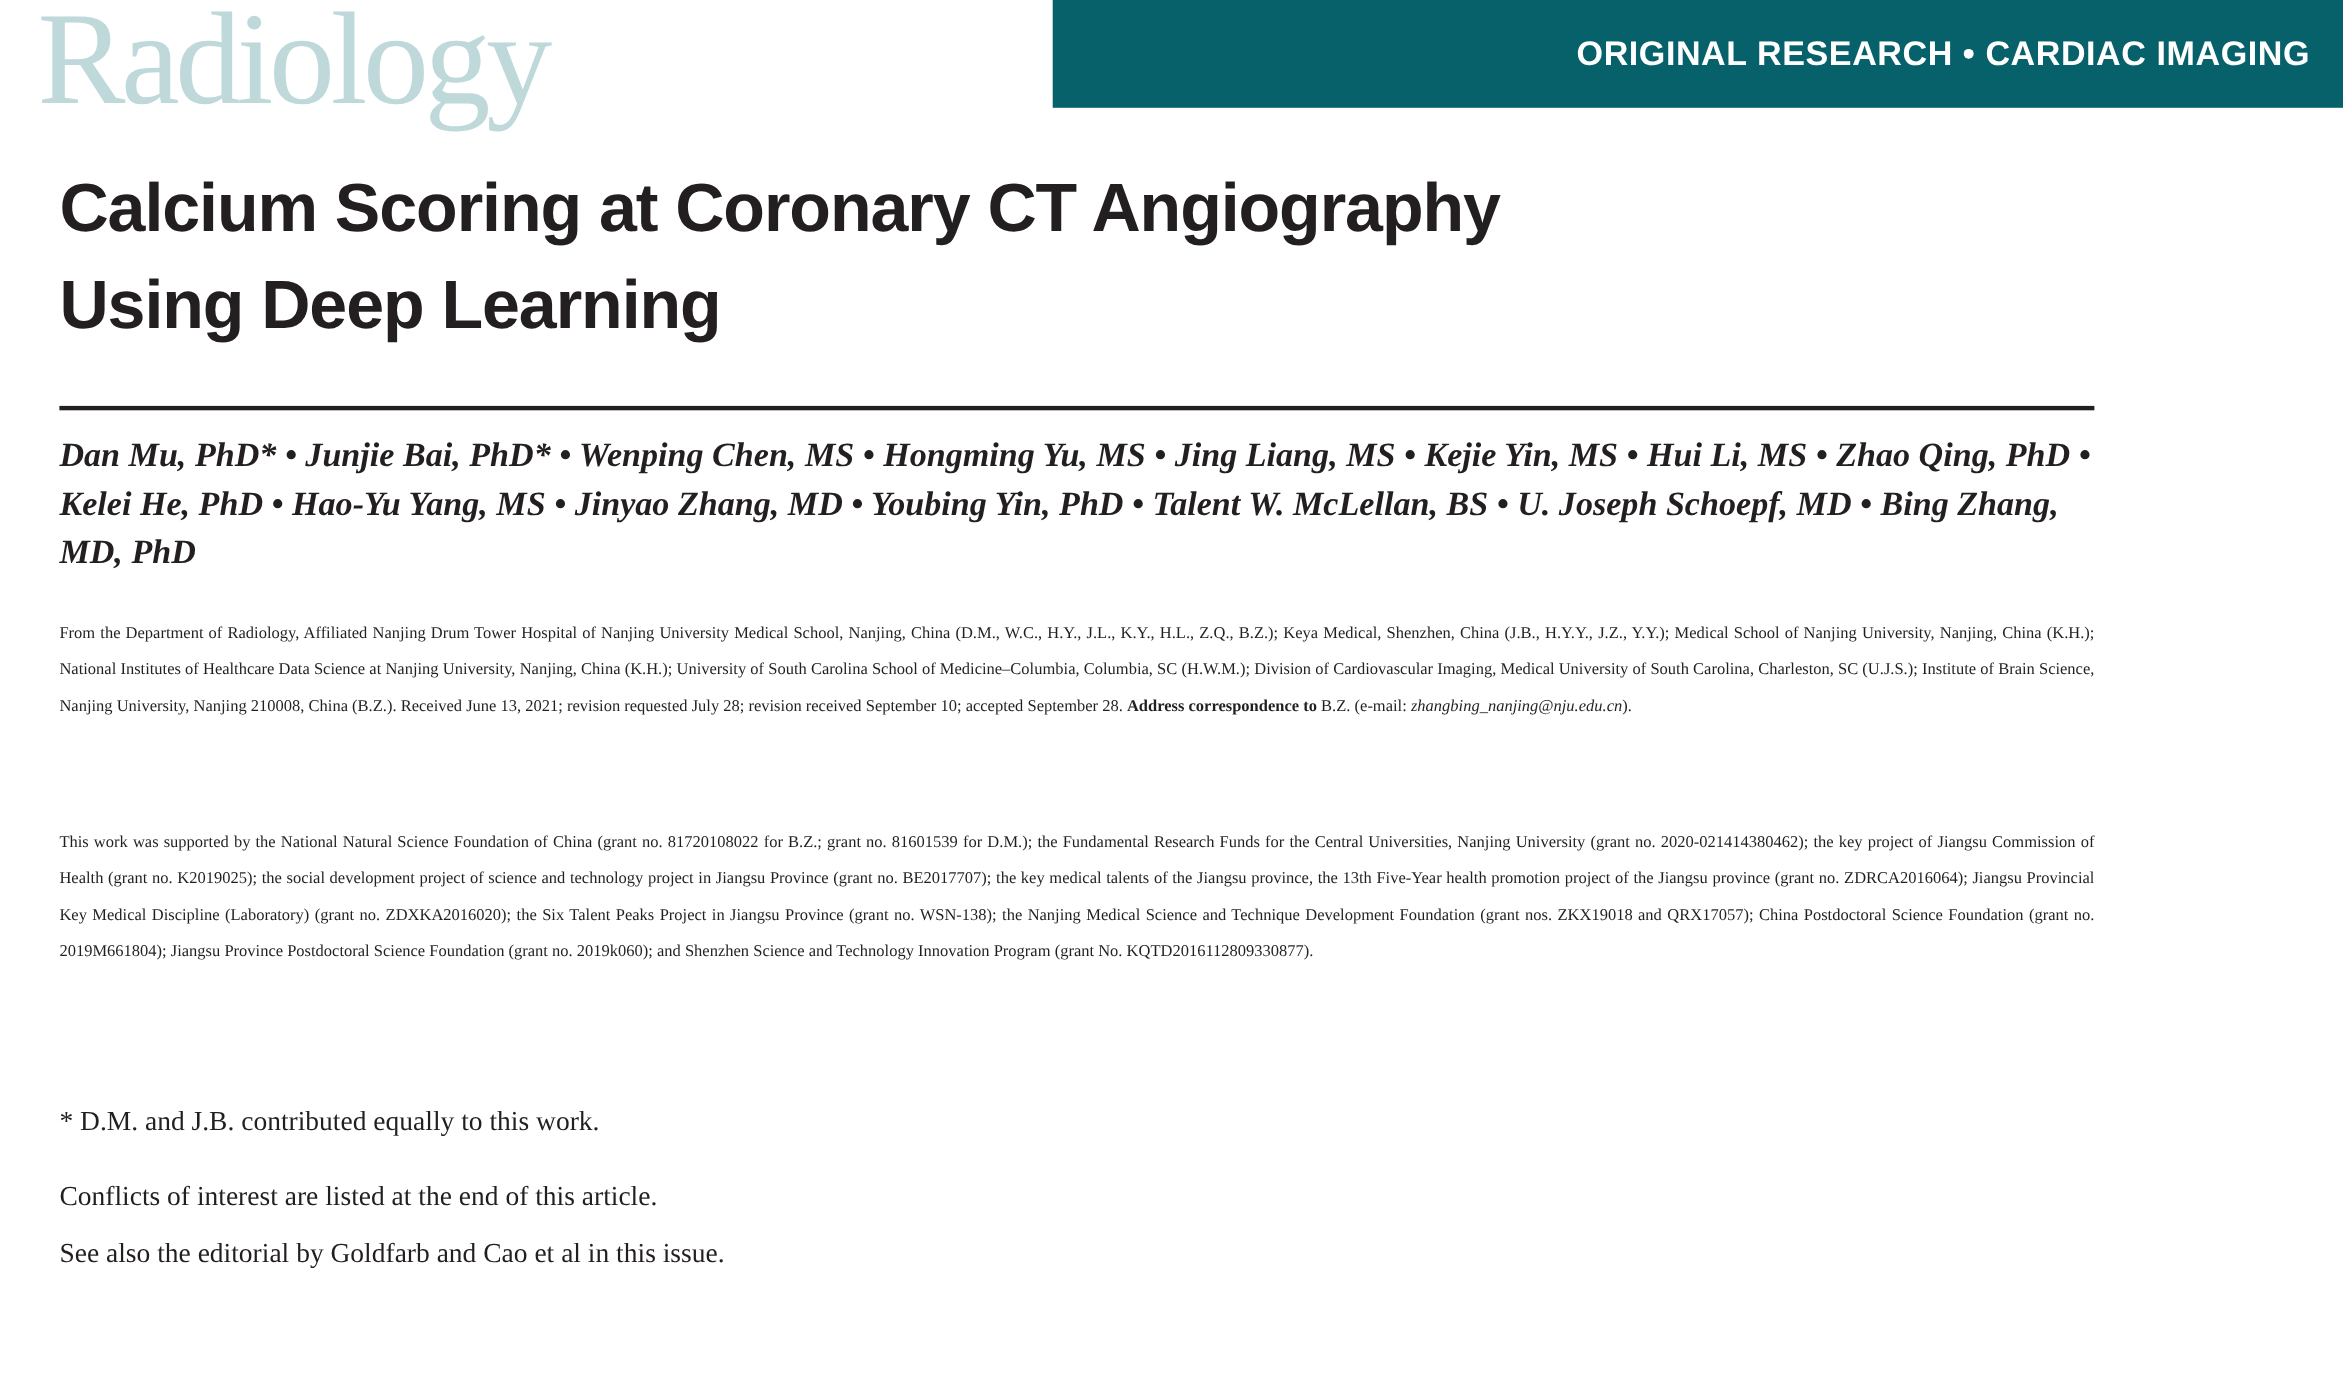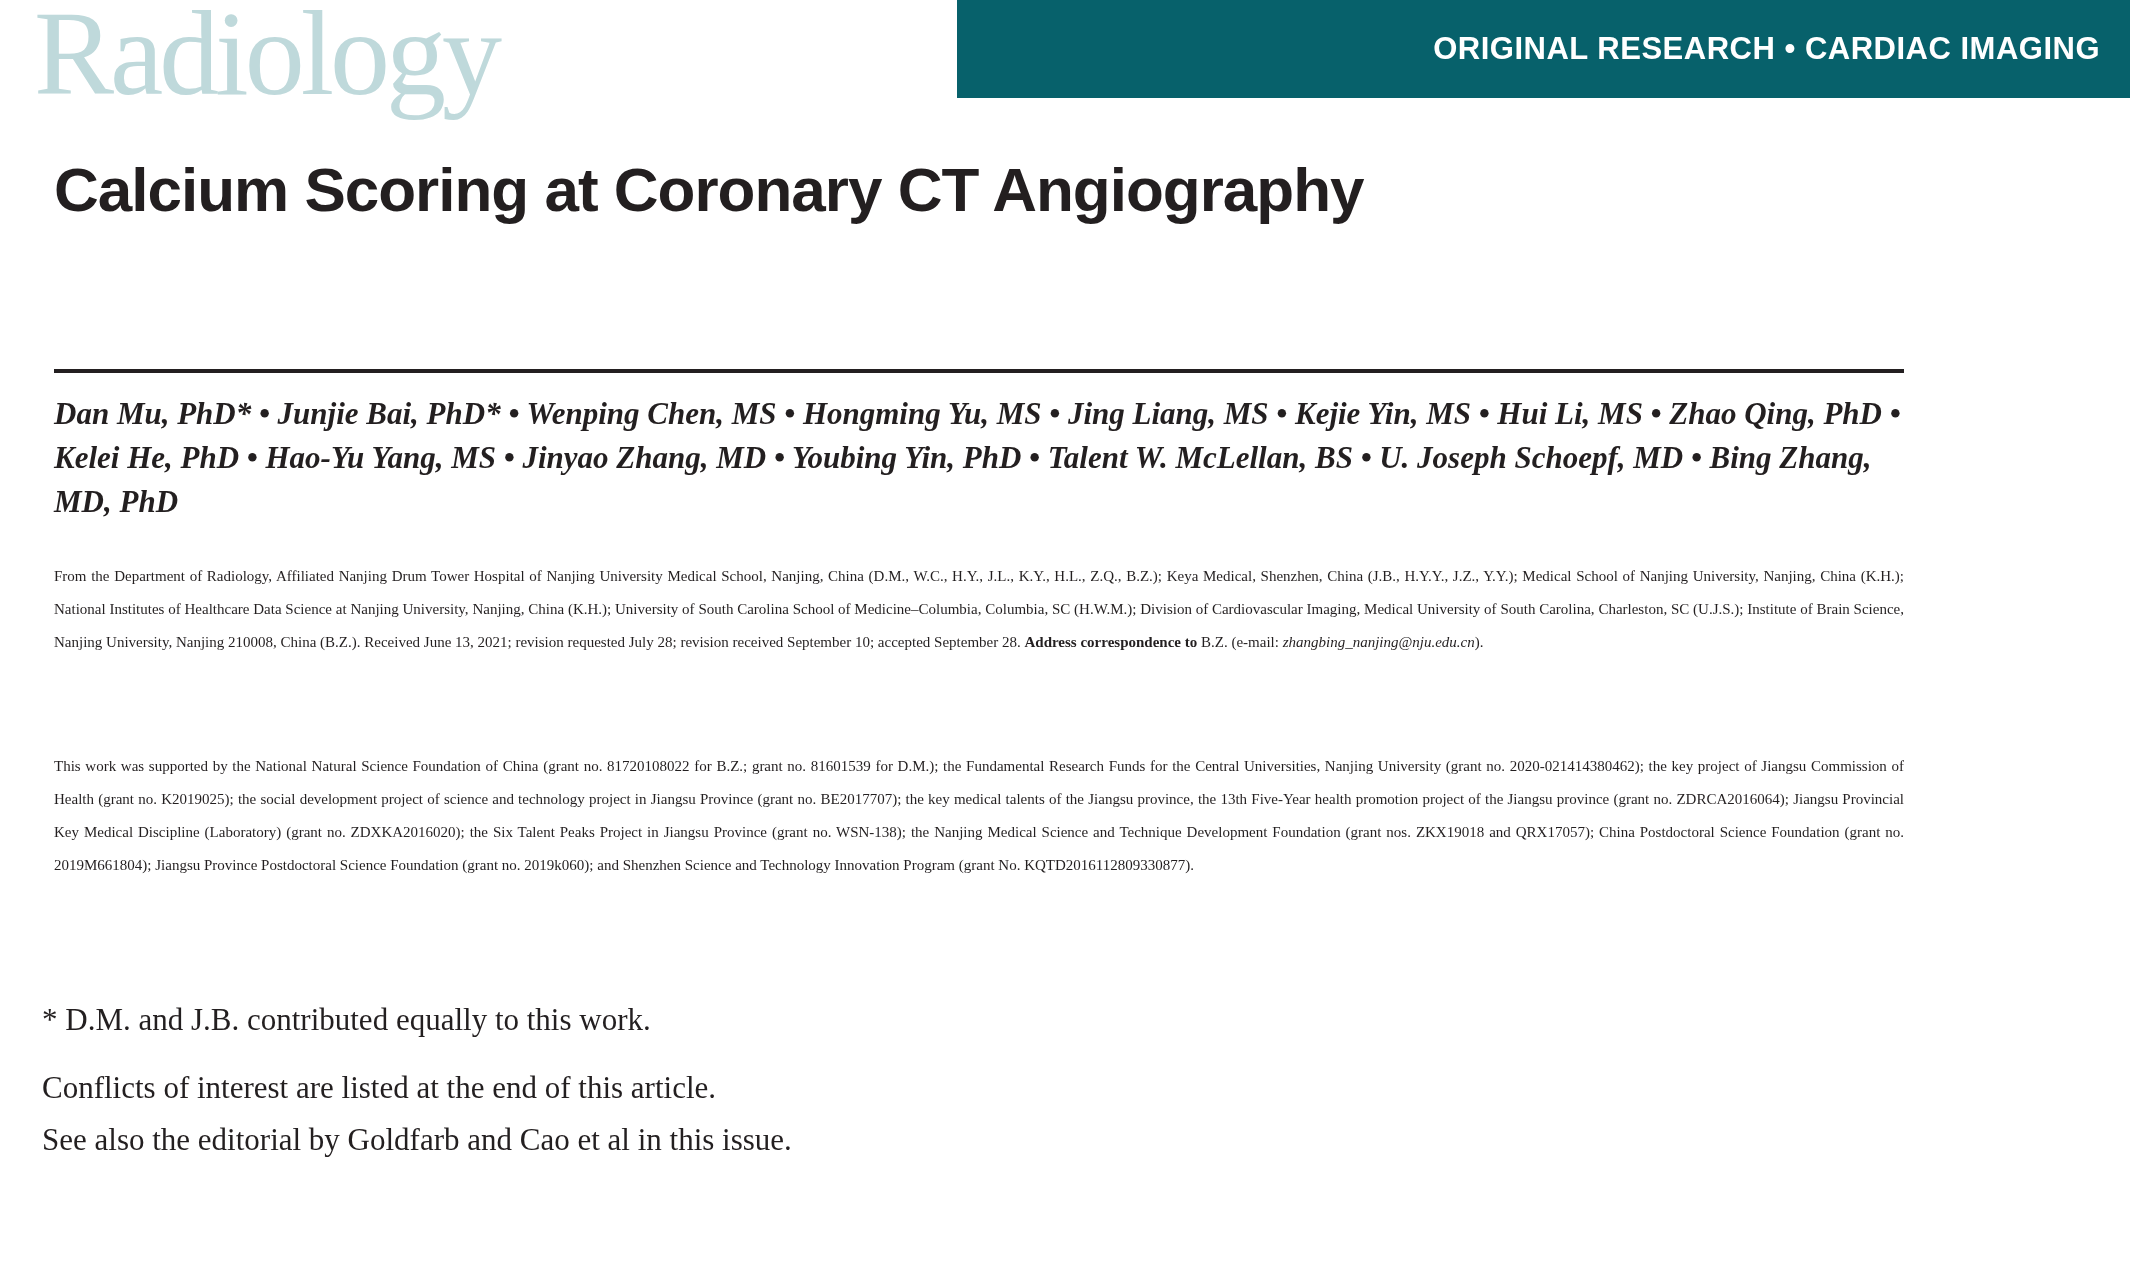--- a/index.html
+++ b/index.html
@@ -82,23 +82,23 @@
     line-height:33px;
     text-align:justify;
     color:var(--ink);
   }
   .affiliations{ top:560px; }
   .funding{ top:750px; }
   .bold{ font-weight:bold; }
   .italic{ font-style:italic; }
   .note{
     position:absolute;
-    left:42px;
+    left:54px;
     width:1850px;
-    font-size:31px;
+    font-size:25px;
     line-height:32px;
     color:var(--ink);
   }
   .note-equal{ top:1004px; }
   .note-conflicts{ top:1072px; }
   .note-editorial{ top:1124px; }
   .citation{
     position:absolute;
     left:54px; top:1188px;
     display:flex;
@@ -141,20 +141,21 @@
 <div class="page">
 
   <div class="logo">Radiology</div>
 
   <div class="banner">
     <span class="banner-text">ORIGINAL RESEARCH  •  CARDIAC IMAGING</span>
   </div>
 
   <h1 class="title" style="margin:0;">
     <span>Calcium Scoring at Coronary CT Angiography</span><br>
+    <span>Using Deep Learning</span>
   </h1>
 
   <div class="rule"></div>
 
   <div class="authors">Dan Mu, PhD* • Junjie Bai, PhD* • Wenping Chen, MS • Hongming Yu, MS • Jing Liang, MS • Kejie Yin, MS • Hui Li, MS • Zhao Qing, PhD • Kelei He, PhD • Hao-Yu Yang, MS • Jinyao Zhang, MD • Youbing Yin, PhD • Talent W. McLellan, BS • U. Joseph Schoepf, MD • Bing Zhang, MD, PhD</div>
 
   <p class="para affiliations" style="margin:0;">
     <span>From the Department of Radiology, Affiliated Nanjing Drum Tower Hospital of Nanjing University Medical School, Nanjing, China (D.M., W.C., H.Y., J.L., K.Y., H.L., Z.Q., B.Z.); Keya Medical, Shenzhen, China (J.B., H.Y.Y., J.Z., Y.Y.); Medical School of Nanjing University, Nanjing, China (K.H.); National Institutes of Healthcare Data Science at Nanjing University, Nanjing, China (K.H.); University of South Carolina School of Medicine–Columbia, Columbia, SC (H.W.M.); Division of Cardiovascular Imaging, Medical University of South Carolina, Charleston, SC (U.J.S.); Institute of Brain Science, Nanjing University, Nanjing 210008, China (B.Z.). Received June 13, 2021; revision requested July 28; revision received September 10; accepted September 28. </span><span class="bold">Address correspondence to</span><span> B.Z. (e-mail: </span><span class="italic">zhangbing_nanjing@nju.edu.cn</span><span>).</span>
   </p>
 

